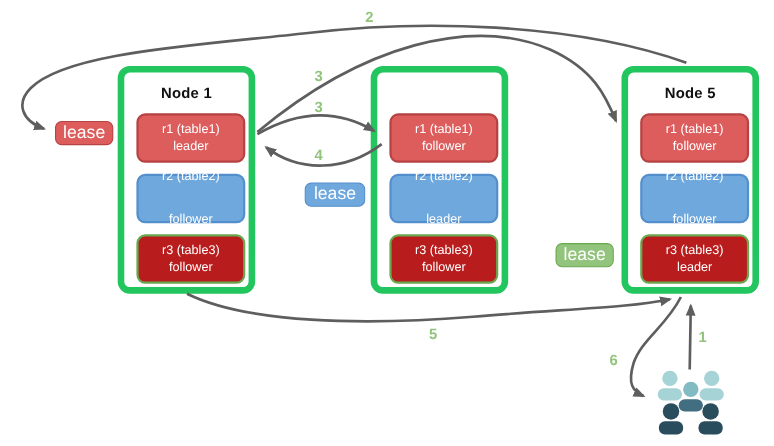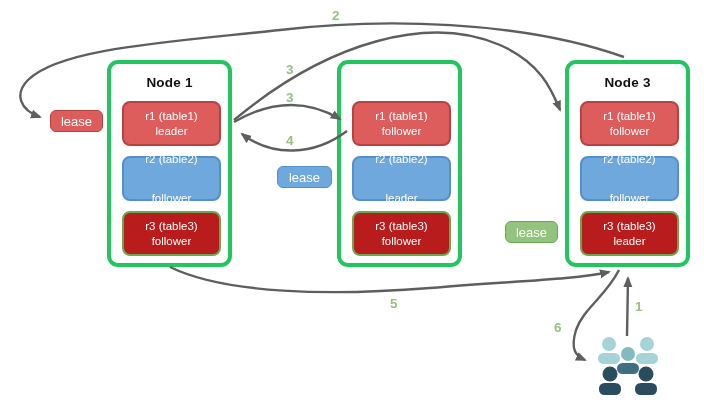--- a/index.html
+++ b/index.html
@@ -2,40 +2,40 @@
 <html><head>
 <meta charset="utf-8">
 <style>
   html,body{margin:0;padding:0;background:#ffffff;}
   #stage{
     position:relative;width:704px;height:405px;background:#ffffff;overflow:hidden;
     font-family:"Liberation Sans","DejaVu Sans",sans-serif;
   }
   .node{
     position:absolute;top:60px;width:125px;height:207px;
-    background:#ffffff;border:4px solid #22c55e;border-radius:11px;
+    background:#ffffff;border:6px solid #22c55e;border-radius:11px;
     box-sizing:border-box;z-index:2;
   }
   .node-title{
     text-align:center;margin-top:11px;font-size:13.5px;font-weight:bold;color:#111111;
     letter-spacing:.2px;
   }
   .replica{
     position:absolute;left:11px;width:99px;height:45px;border-radius:8px;
     box-sizing:border-box;color:#ffffff;font-size:11.5px;line-height:15px;
     display:flex;flex-direction:column;align-items:center;justify-content:center;
     text-align:center;
   }
   .replica.red{background:#dd5c5c;border:2px solid #b64242;}
   .replica.blue{background:#6fa8dc;border:2px solid #548fcd;}
   .replica.green{background:#b91c1c;border:2px solid #69a84f;}
   .r1{top:37px;}.r2{top:92px;gap:24px;}.r3{top:147px;}
   .lease{
     position:absolute;height:22px;box-sizing:border-box;border-radius:6px;
-    color:#ffffff;font-size:13px;display:flex;align-items:center;justify-content:center;
+    color:#ffffff;font-size:16px;display:flex;align-items:center;justify-content:center;
     z-index:4;
   }
   .lease.red{left:50px;top:110px;width:53px;background:#dd5c5c;border:1.5px solid #b64242;}
   .lease.blue{left:277px;top:166px;width:55px;background:#6fa8dc;border:1.5px solid #548fcd;}
   .lease.green{left:505px;top:221px;width:53px;background:#93c47d;border:1.5px solid #69a84f;}
   .step{
     position:absolute;color:#93c47d;font-weight:bold;font-size:13.5px;z-index:5;
   }
   #arrows{position:absolute;left:0;top:0;z-index:3;pointer-events:none;}
   #clients{position:absolute;left:597px;top:336px;z-index:2;}
@@ -70,21 +70,21 @@
       <span>r2 (table2)</span>
       <span>leader</span>
     </div>
     <div class="replica green r3">
       <span>r3 (table3)</span>
       <span>follower</span>
     </div>
   </div>
 
   <div class="node" style="left:565px">
-    <div class="node-title">Node 3</div>
+    <div class="node-title">Node 5</div>
     <div class="replica red r1">
       <span>r1 (table1)</span>
       <span>follower</span>
     </div>
     <div class="replica blue r2">
       <span>r2 (table2)</span>
       <span>follower</span>
     </div>
     <div class="replica green r3">
       <span>r3 (table3)</span>

